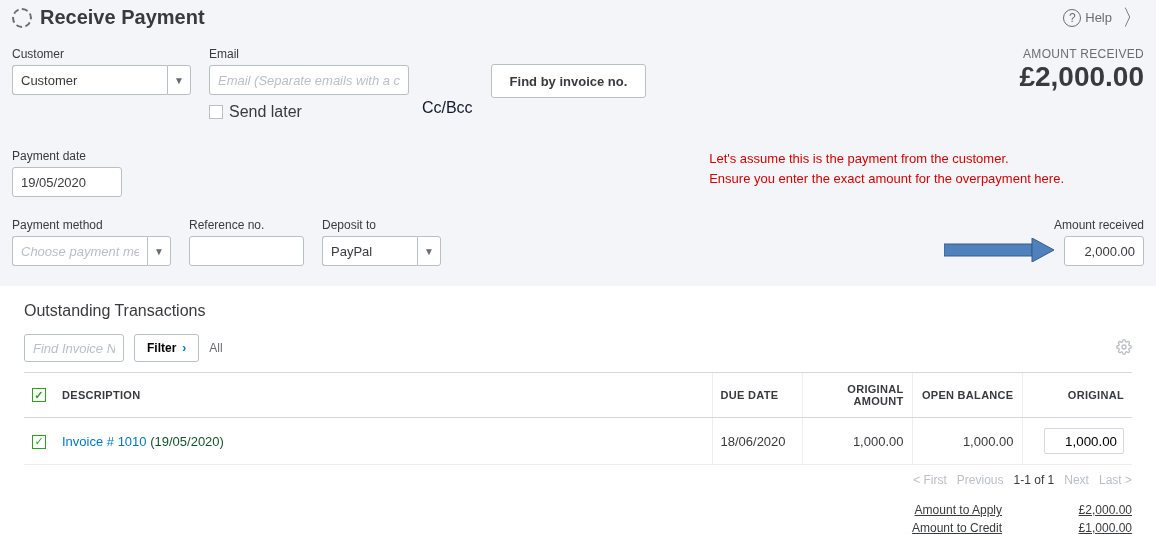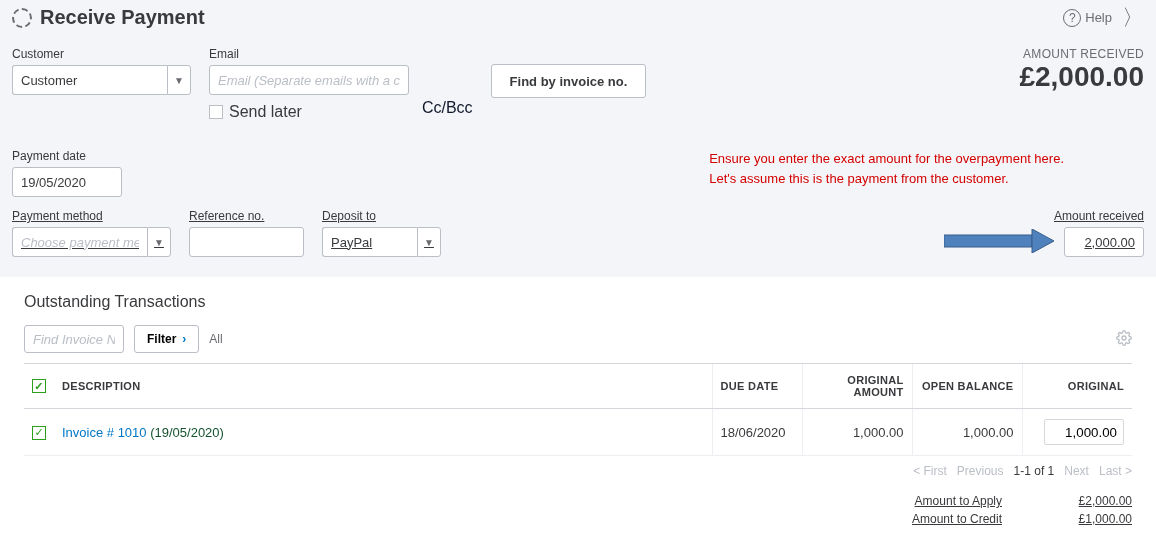--- a/index.html
+++ b/index.html
@@ -37,21 +37,21 @@
   .select-caret { width: 24px; border: 1px solid #babec5; border-radius: 0 3px 3px 0; background: #fff; display: flex; align-items: center; justify-content: center; color: #6b6c72; cursor: pointer; font-size:10px; }
   .btn-outline { background: #fff; font-weight: 600; padding: 16px 18px; cursor: pointer; display: inline-flex; align-items: center; }
   
   .sendlater { display: flex; align-items: center; margin-top: 8px; font-size: 16px; color: #393a3d;}
   .sendlater .cb { width:14px; height:14px; border:1px solid #babec5; margin-right:6px; background:#fff;}
   .ccbcc { color: #0f172a; font-size: 16px; margin-left: 120px; cursor:pointer;}
   
   .row2 { display:flex; align-items:flex-start; margin-top:28px; }
   .annotation { color: #d40000; font-size: 13px; line-height: 1.5; margin-left: auto; text-align:left; padding-right:80px;}
   
-  .row3 { display:flex; align-items:flex-start; margin-top:12px;text-decoration:underline; }
+  .row3 { display:flex; align-items:flex-start; margin-top:21px; }
   .row3 .amt-recv-field { margin-left:auto; text-align:right; }
   .amt-input { text-align:right; width:80px;}
   
   .arrow-callout { display:inline-block; vertical-align:middle; margin-right:10px; margin-bottom:2px;}
   
   .main-section { padding: 16px 24px; }
   .section-title { font-size: 16px; color: #393a3d; margin-bottom: 14px; }
   .filter-row { display:flex; align-items:center; gap:10px; margin-bottom:10px;}
   .filter-btn { height:28px; border:1px solid #babec5; border-radius:3px; background:#fff; padding:0 12px; font-weight:600; font-size:12px; display:inline-flex; align-items:center; gap:6px; cursor:pointer;}
   .filter-btn .chev { color:#0077c5; }
@@ -118,22 +118,22 @@
       <div class="amount-value">£2,000.00</div>
     </div>
   </div>
 
   <div class="row2">
     <div class="field" style="margin-right:0;">
       <label>Payment date</label>
       <input class="input" style="width: 110px;" value="19/05/2020">
     </div>
     <div class="annotation">
+      <div>Let's assume this is the payment from the customer.</div>
       <div>Ensure you enter the exact amount for the overpayment here.</div>
-      <div>Let's assume this is the payment from the customer.</div>
     </div>
   </div>
 
   <div class="row3">
     <div class="field">
       <label>Payment method</label>
       <div class="select-wrap">
         <input class="input select-main" style="width: 135px; font-style: italic; color: rgb(186, 190, 197);" placeholder="Choose payment method">
         <div class="select-caret">▼</div>
       </div>

